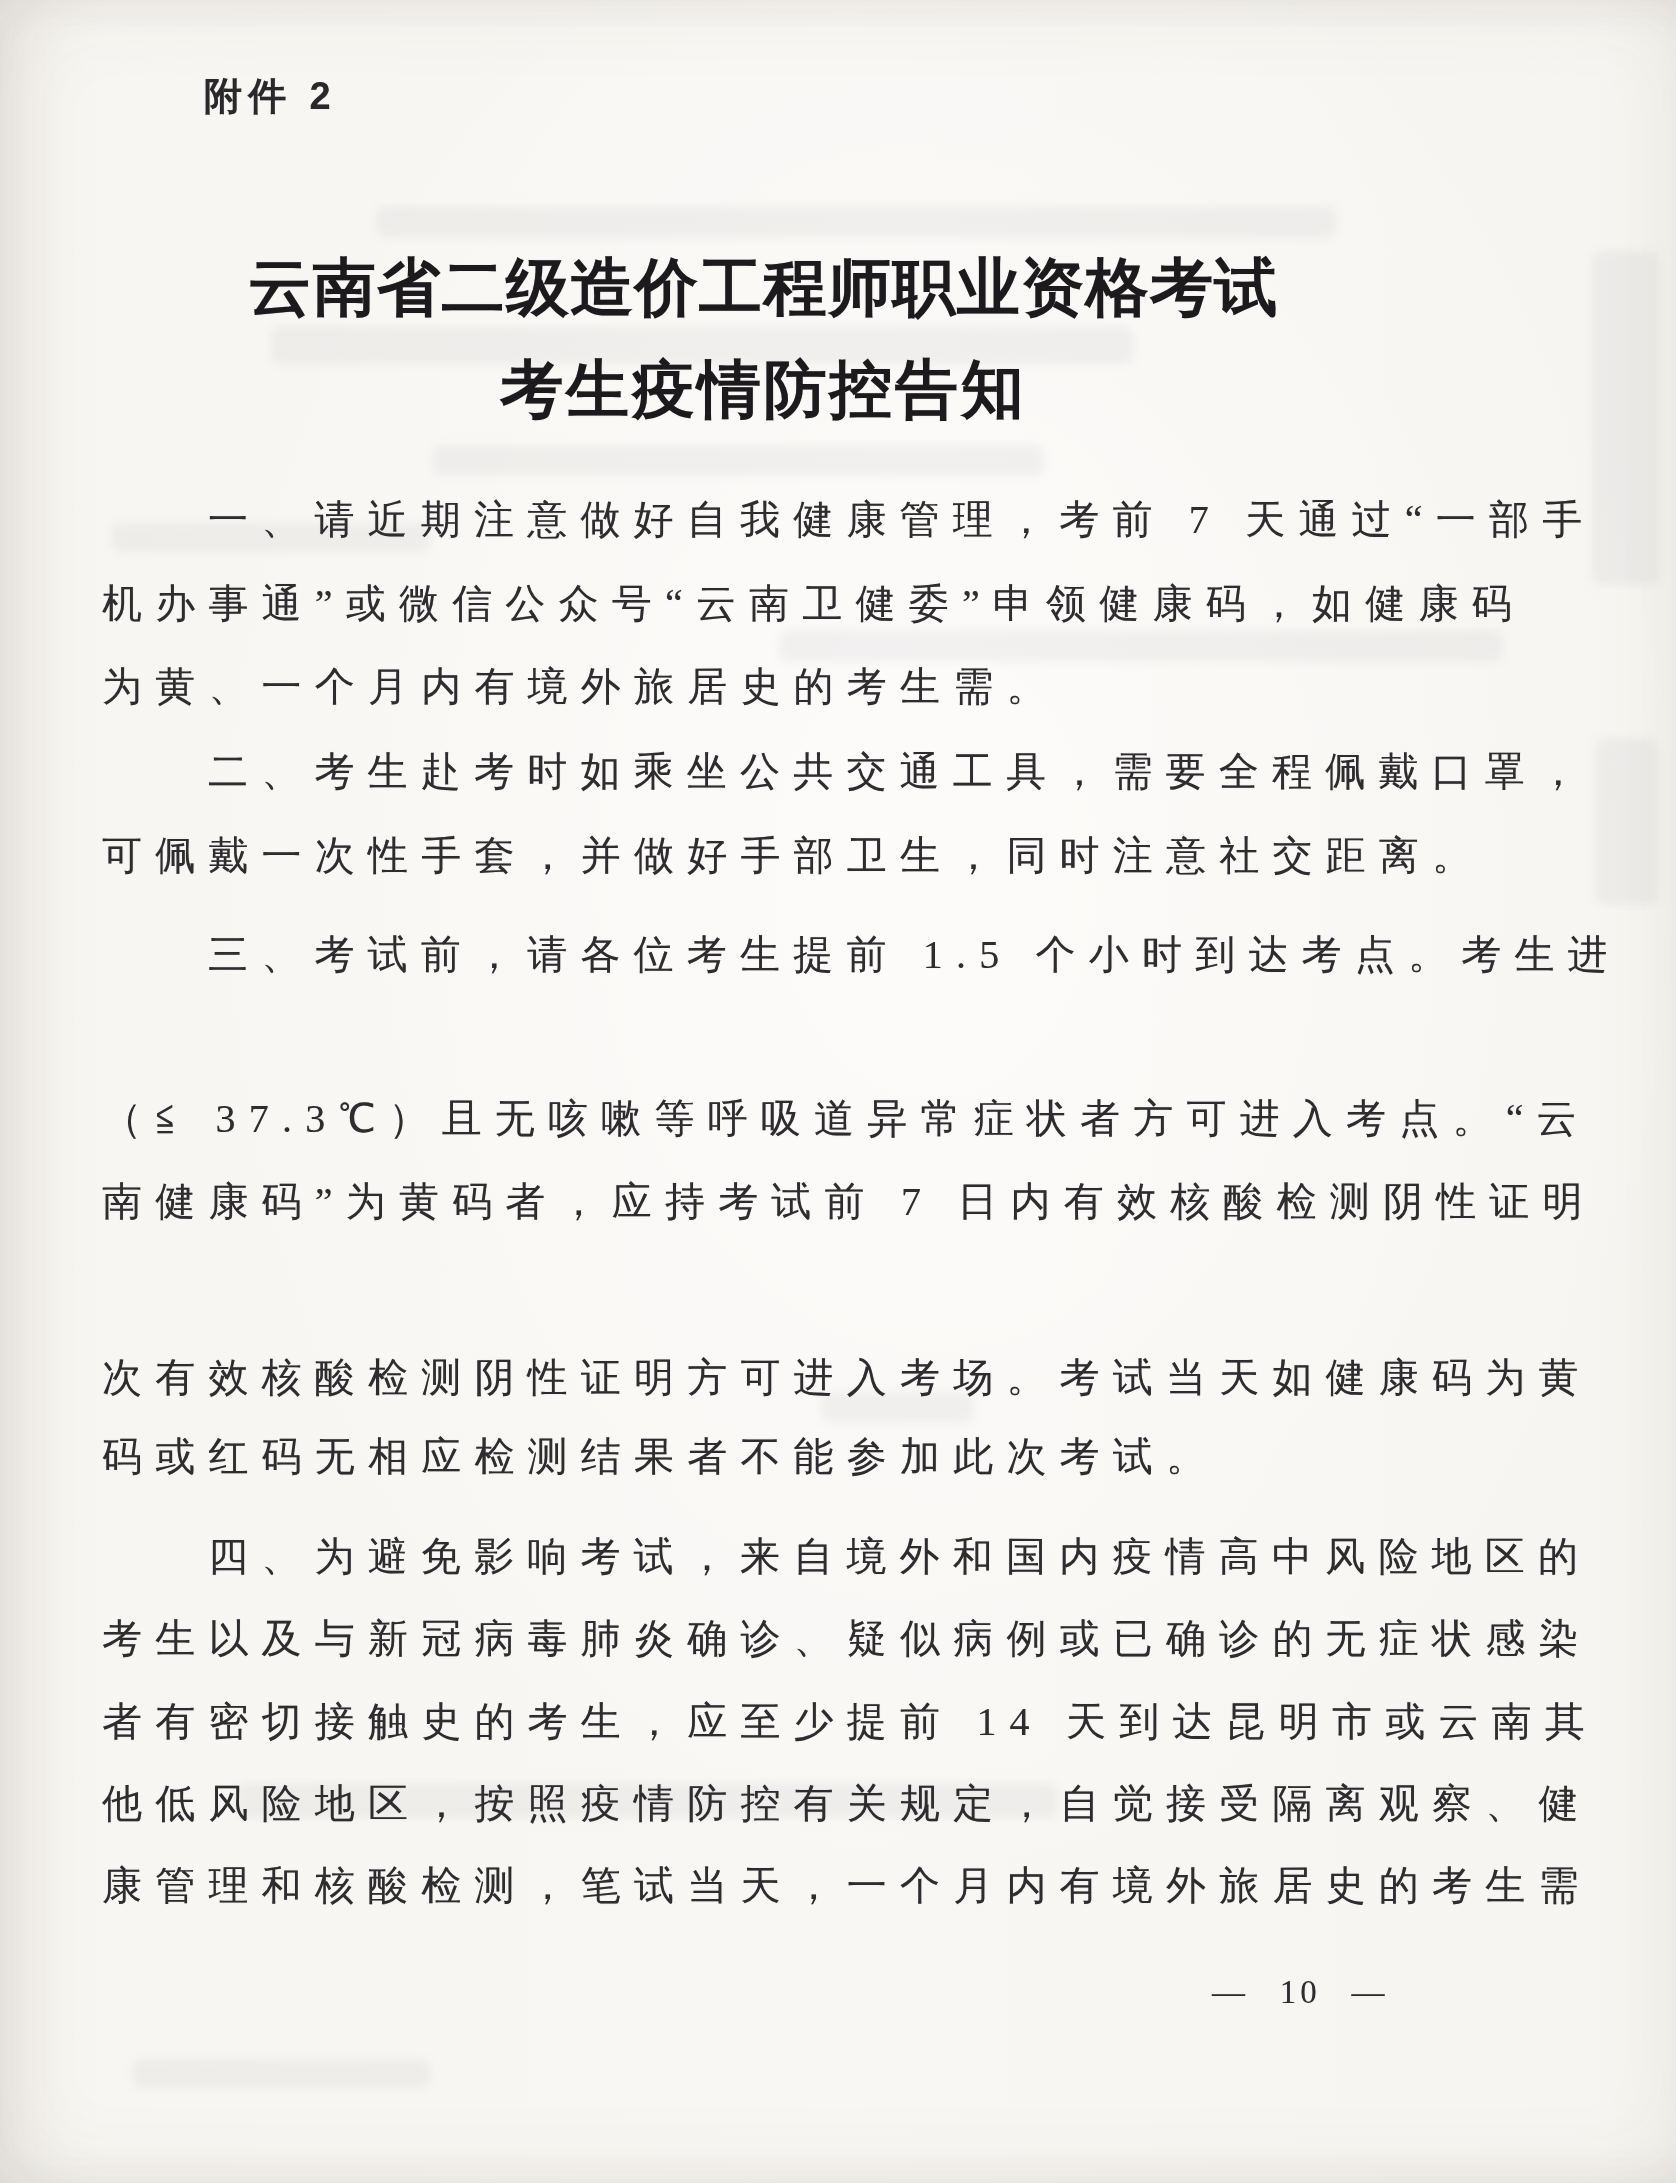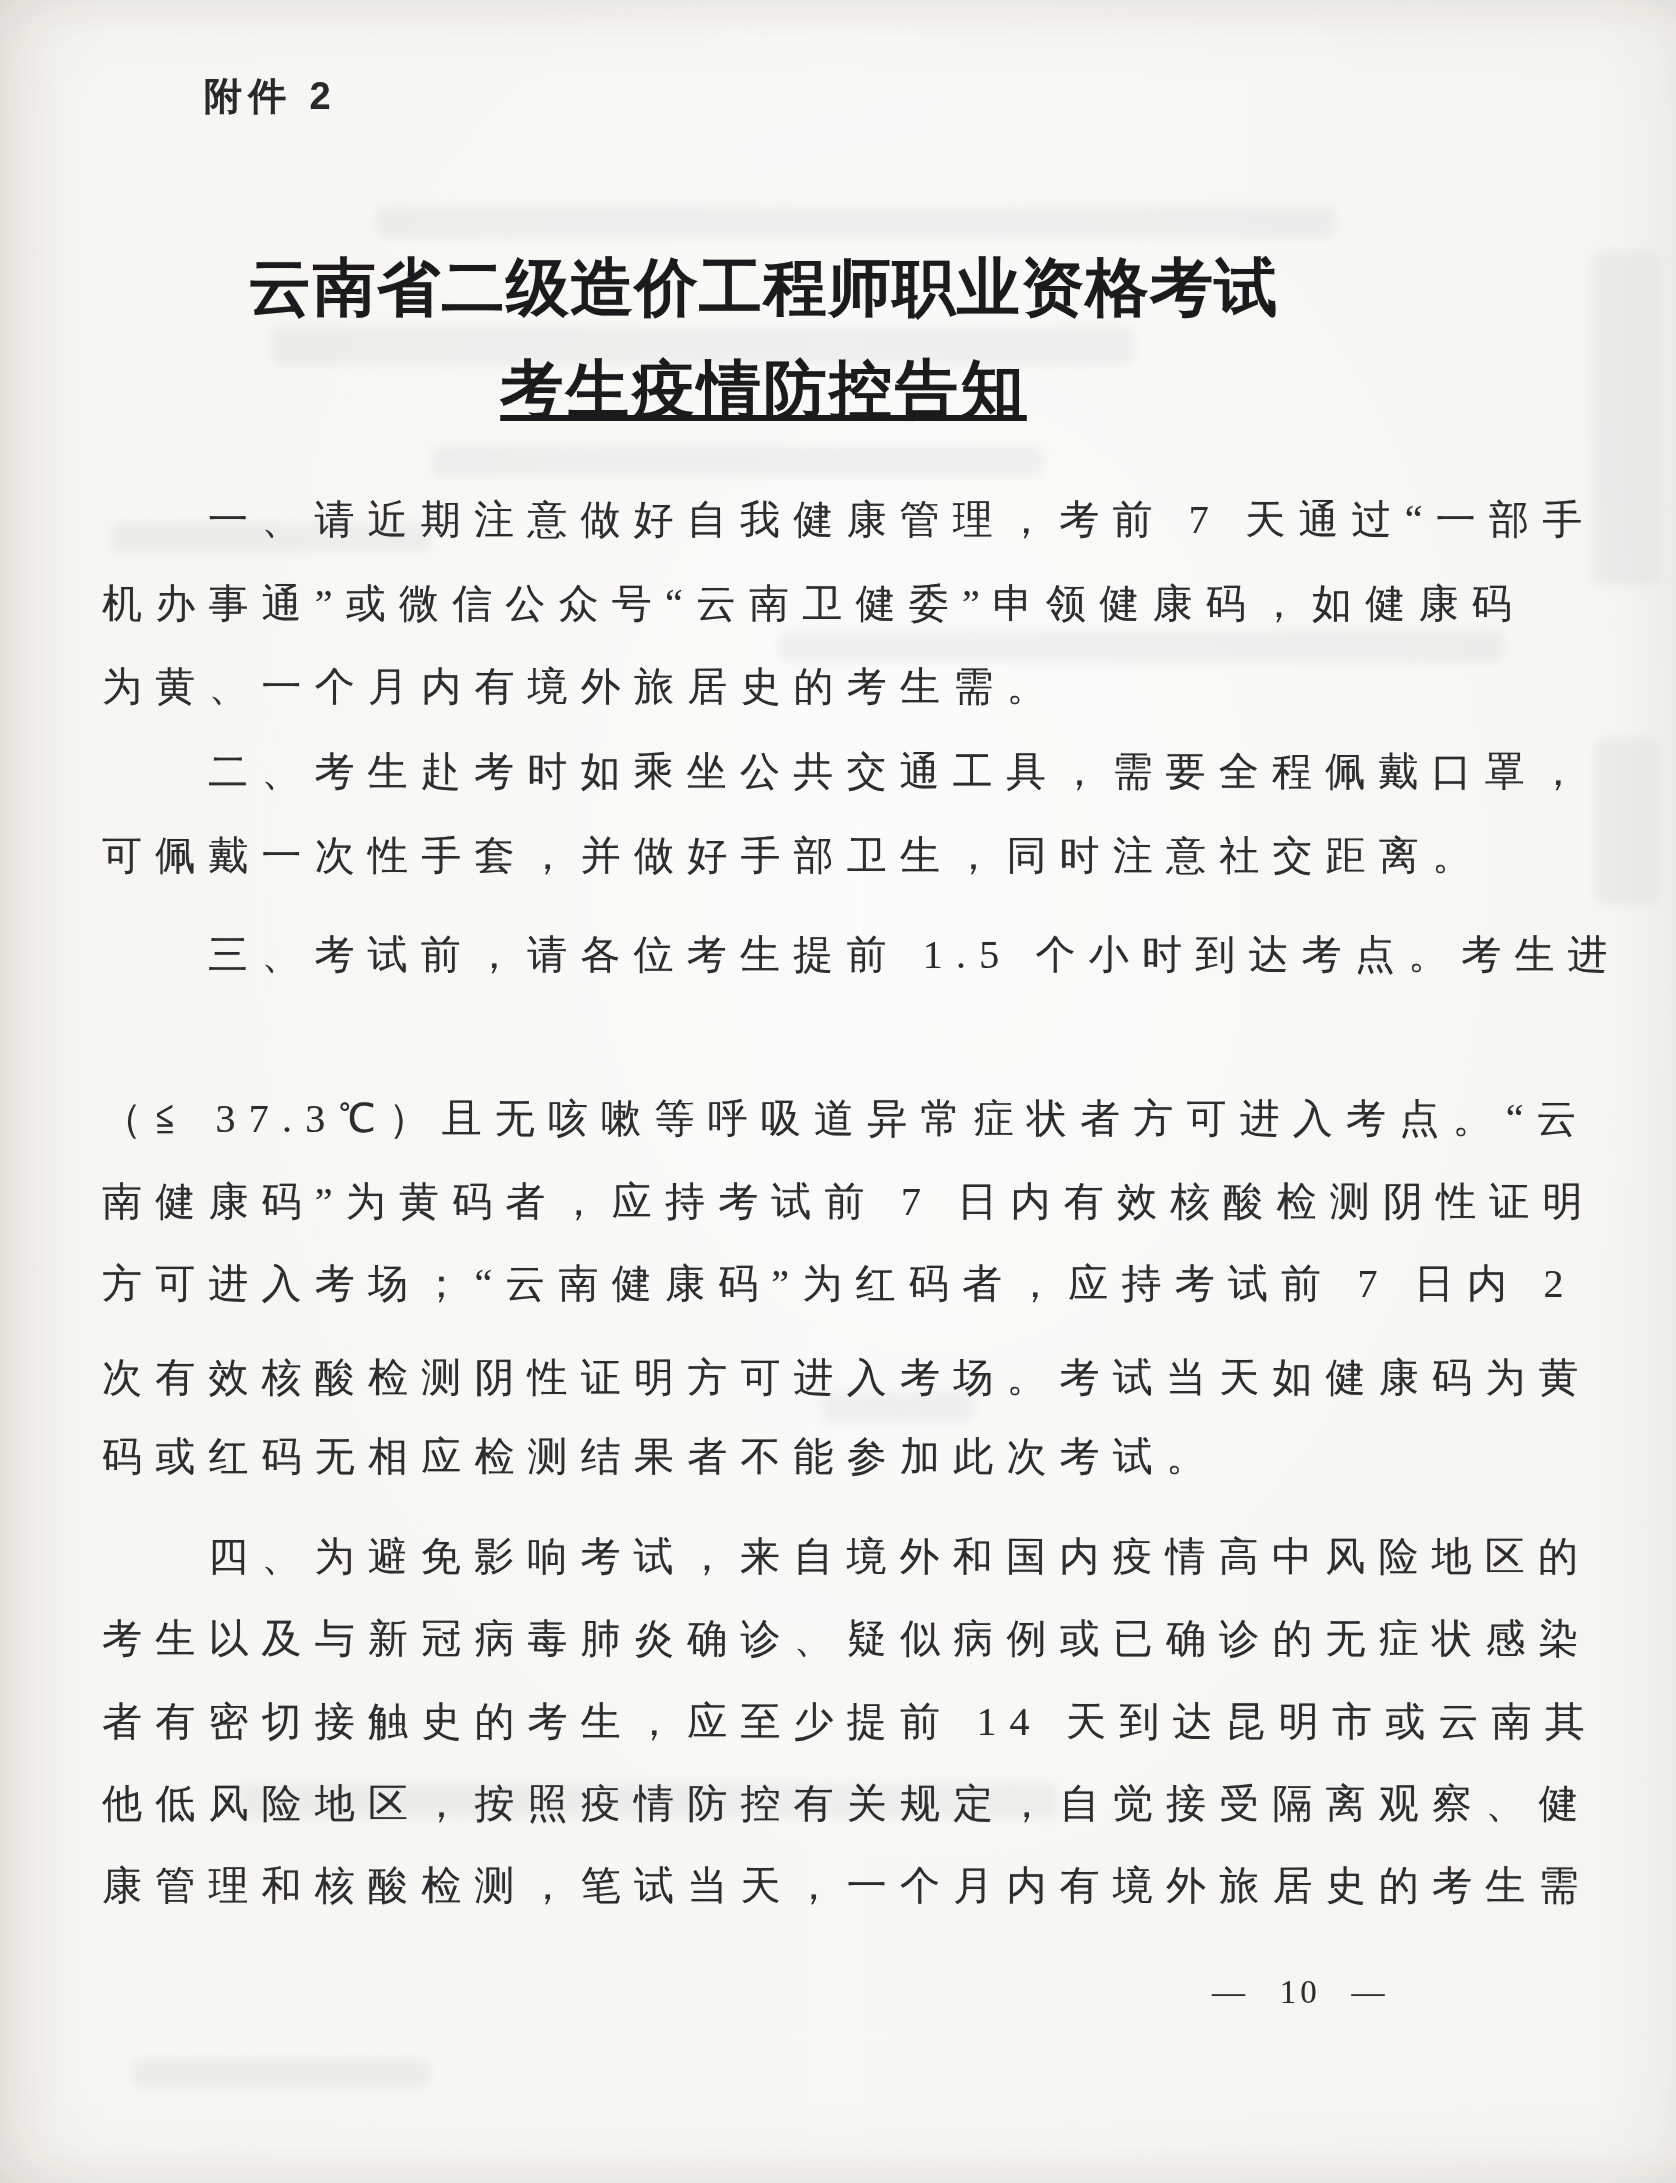--- a/index.html
+++ b/index.html
@@ -59,21 +59,20 @@
   }
   .doc-title.line1 {
     top: 245px;
     font-size: 63px;
     letter-spacing: 1.4px;
   }
   .doc-title.line2 {
     top: 347px;
     font-size: 63px;
     letter-spacing: 2.8px;
-    text-decoration: underline;
   }
 
   .body-line {
     position: absolute;
     left: 102px;
     width: 1517px;
     font-size: 40px;
     line-height: 43px;
     letter-spacing: 13.2px;
     color: #2e2c2f;
@@ -118,21 +117,20 @@
   <div class="doc-title line2">考生疫情防控告知</div>
 
   <div class="body-line indent" style="top:498px">一、请近期注意做好自我健康管理，考前 7 天通过“一部手</div>
   <div class="body-line" style="top:582px">机办事通”或微信公众号“云南卫健委”申领健康码，如健康码</div>
   <div class="body-line" style="top:665px">为黄、一个月内有境外旅居史的考生需。</div>
   <div class="body-line indent" style="top:750px">二、考生赴考时如乘坐公共交通工具，需要全程佩戴口罩，</div>
   <div class="body-line" style="top:834px">可佩戴一次性手套，并做好手部卫生，同时注意社交距离。</div>
   <div class="body-line indent" style="top:933px">三、考试前，请各位考生提前 1.5 个小时到达考点。考生进</div>
   <div class="body-line" style="top:1097px">（≦ 37.3℃）且无咳嗽等呼吸道异常症状者方可进入考点。“云</div>
   <div class="body-line" style="top:1180px">南健康码”为黄码者，应持考试前 7 日内有效核酸检测阴性证明</div>
-  <div class="body-line" style="top:1262px">方可进入考场；“云南健康码”为红码者，应持考试前 7 日内 2</div>
   <div class="body-line" style="top:1356px">次有效核酸检测阴性证明方可进入考场。考试当天如健康码为黄</div>
   <div class="body-line" style="top:1435px">码或红码无相应检测结果者不能参加此次考试。</div>
   <div class="body-line indent" style="top:1535px">四、为避免影响考试，来自境外和国内疫情高中风险地区的</div>
   <div class="body-line" style="top:1617px">考生以及与新冠病毒肺炎确诊、疑似病例或已确诊的无症状感染</div>
   <div class="body-line" style="top:1700px">者有密切接触史的考生，应至少提前 14 天到达昆明市或云南其</div>
   <div class="body-line" style="top:1782px">他低风险地区，按照疫情防控有关规定，自觉接受隔离观察、健</div>
   <div class="body-line" style="top:1864px">康管理和核酸检测，笔试当天，一个月内有境外旅居史的考生需</div>
 
   <div class="page-footer">— 10 —</div>
 

